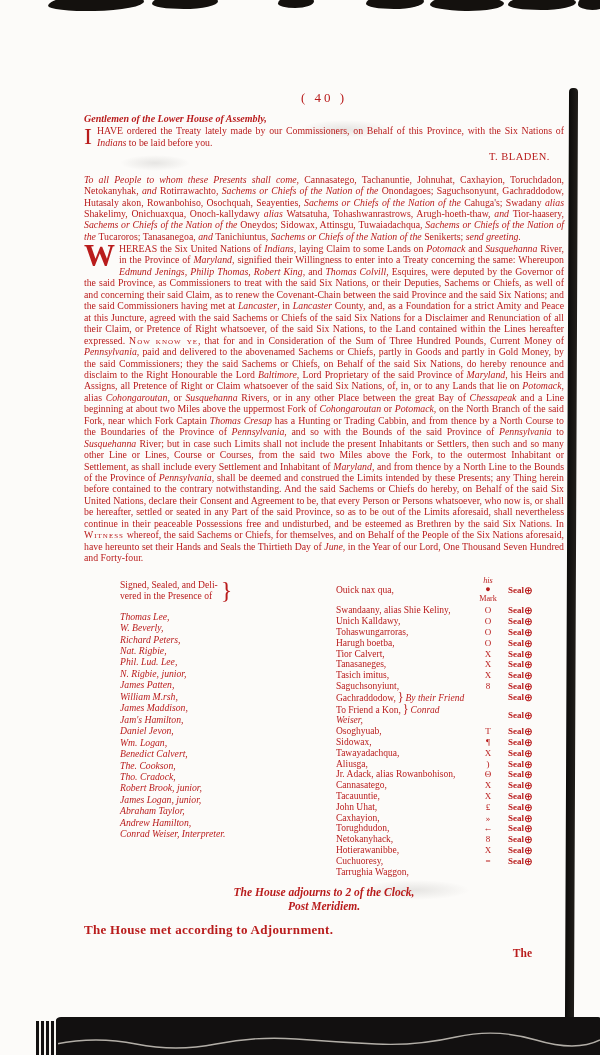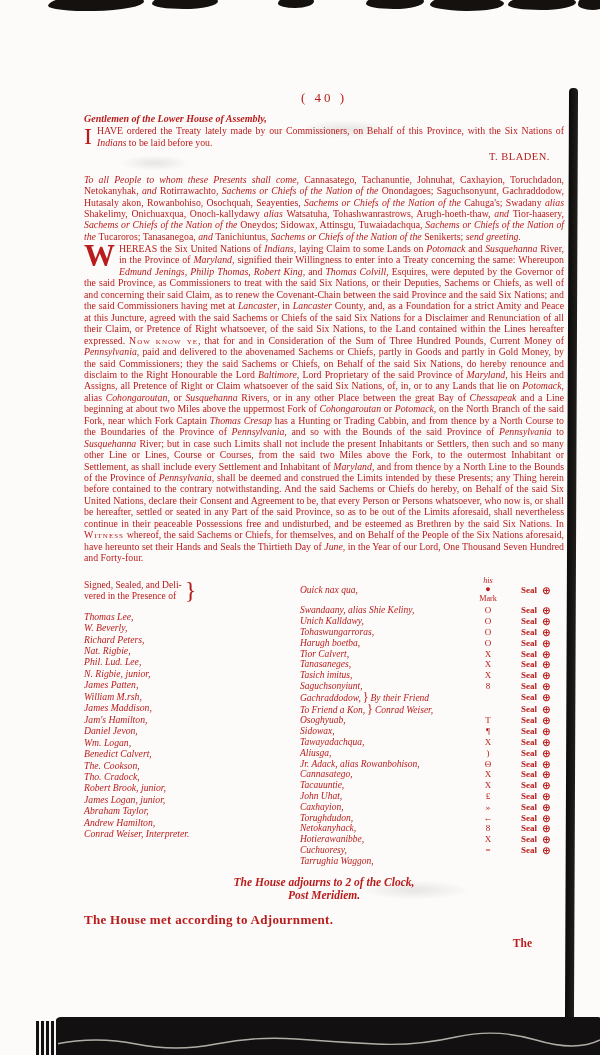--- a/index.html
+++ b/index.html
@@ -25,38 +25,38 @@
   .para-address { font-size:9.8px; line-height:11.6px; text-align:justify; }
   .dropcap-i { float:left; font-size:24px; line-height:20px; padding:1px 5px 0 0; }
   .bladen { text-align:right; padding-right:14px; font-size:10.5px; letter-spacing:0.5px; margin:3px 0 12px 0; }
   .preamble { font-size:9.8px; line-height:11.3px; text-align:justify; margin-bottom:1px; }
   .whereas { font-size:9.8px; line-height:11.45px; text-align:justify; }
   .dropcap-w { float:left; font-size:31px; line-height:24px; padding:1px 4px 0 0; font-weight:bold; }
   .seg-r { font-style:normal; }
   .seg-i { font-style:italic; }
   .seg-sc { font-variant:small-caps; letter-spacing:1px; }
   
-  .sig-section { display:flex; margin-top:13px; }
+  .sig-section { display:flex; margin-top:13px;margin-left:36px; }
   .sig-left { width:216px; }
   .sig-head { display:flex; align-items:center; }
   .sig-head-lines { font-size:9.6px; line-height:11px; }
   .big-brace { font-size:24px; font-weight:normal; margin-left:3px; }
   .witness-list { margin-top:7px; font-style:italic; font-size:9.7px; line-height:11.45px; }
   .witness { white-space:nowrap; }
   .sig-right { flex:1; font-size:9.5px; }
   .signer-hrow { display:grid; grid-template-columns:1fr 40px 56px; align-items:center; margin-bottom:2px; }
   .mark-stack { text-align:center; font-size:8.2px; line-height:8.6px; }
   .mark-stack .his { font-style:italic; }
   .mark-stack .dot { font-size:9px; }
   .signer-row { display:grid; grid-template-columns:1fr 40px 56px; line-height:10.8px; align-items:center; }
-  .signer-name { font-style:italic; white-space:nowrap; }
+  .signer-name { white-space:nowrap; }
   .row-brace { font-style:normal; font-size:12px; padding:0 2px; }
   .friend-note { font-style:italic; }
   .mark-cell { text-align:center; font-size:9px; font-style:normal; }
-  .seal-cell { display:flex; justify-content:center; align-items:center; gap:5px; }
+  .seal-cell { display:flex; justify-content:flex-start; align-items:center; }
   .seal-label { font-size:9px; font-weight:bold; }
   .seal-icon { font-family:"DejaVu Sans", sans-serif; font-size:10.5px; font-weight:bold; }
   
   .adjourn { text-align:center; font-size:11.5px; line-height:13.5px; font-weight:bold; font-style:italic; margin-top:9px; }
   .met-line { font-size:13px; font-weight:bold; margin-top:9px; letter-spacing:0.3px; }
   .catchword { text-align:right; padding-right:32px; font-size:11.5px; font-weight:bold; margin-top:9px; }
 </style>
 </head>
 <body>
 

